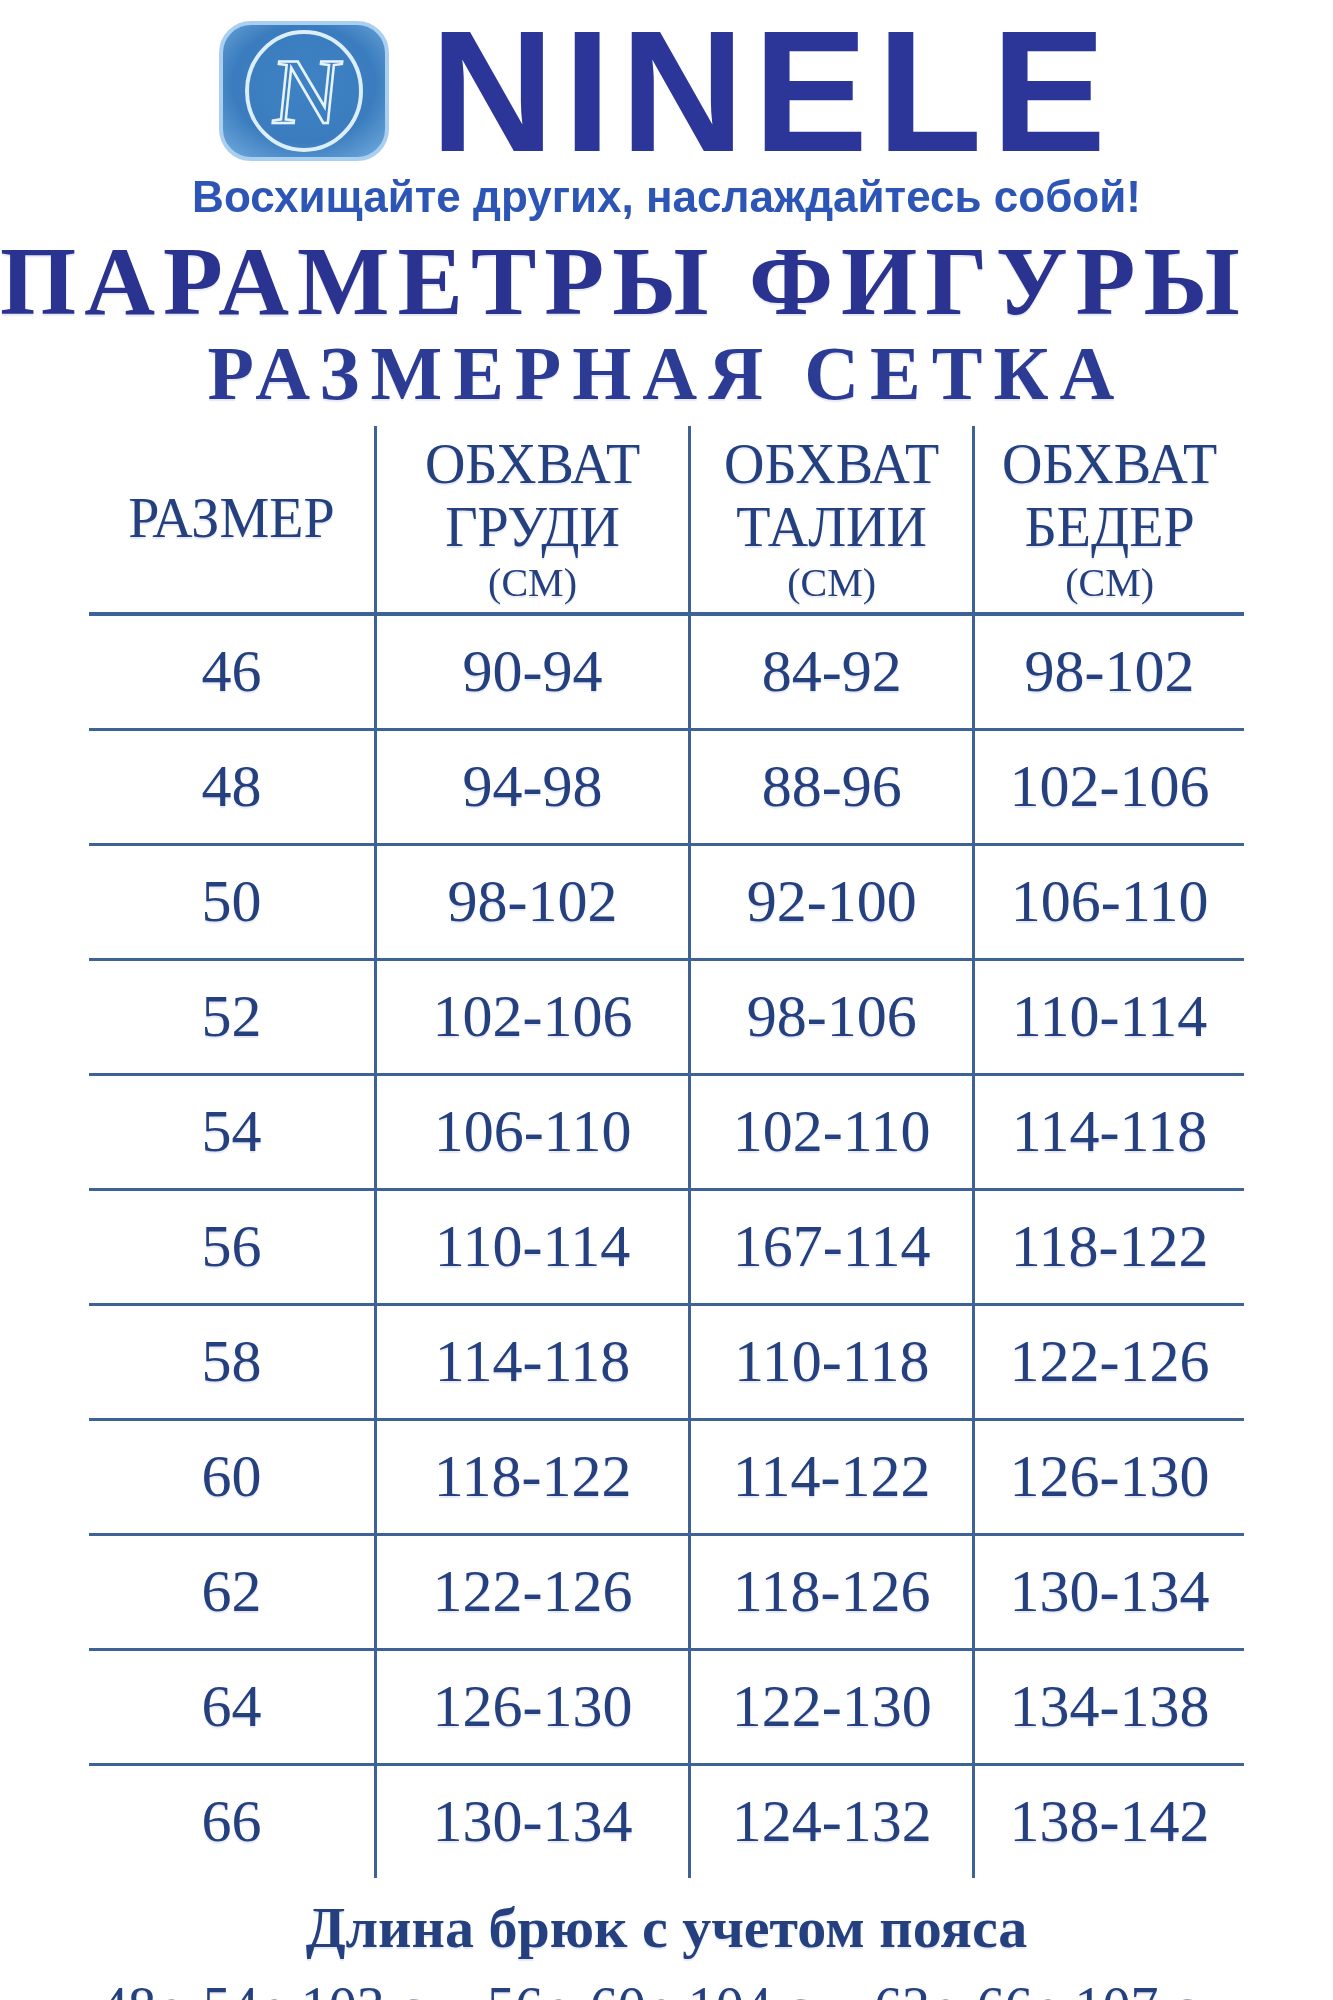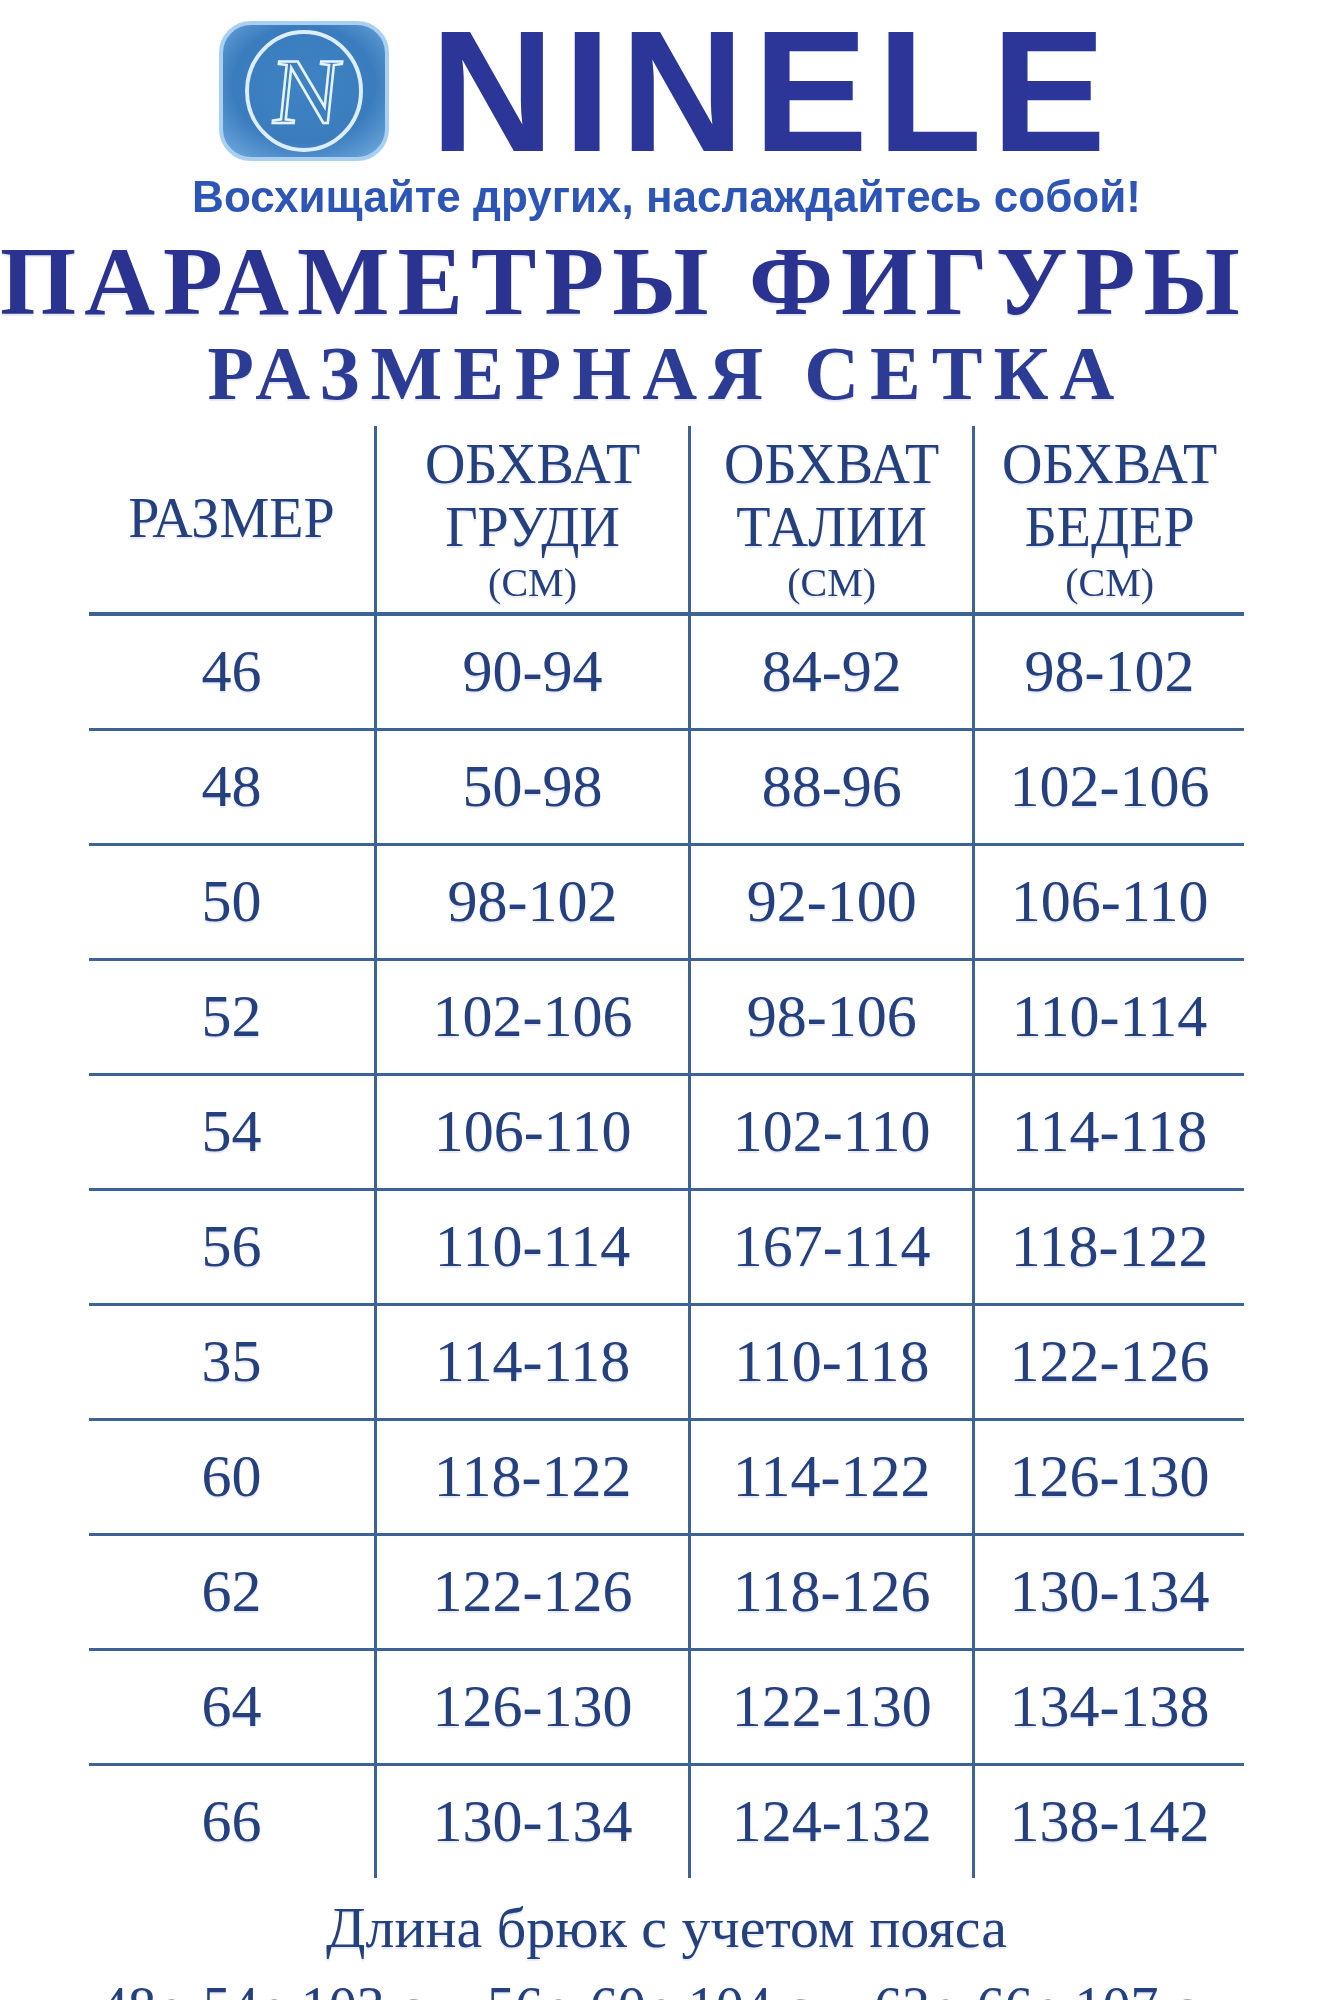--- a/index.html
+++ b/index.html
@@ -92,20 +92,21 @@
   .h-line { display:block; font-size:56px; line-height:1.12; }
   .h-unit { display:block; font-size:40px; line-height:1.1; margin-top:2px; }
   .size-table span:empty { display:none; }
 
   
   .footer-line1 {
     margin-top:16px;
     text-align:center;
     font-size:58px;
     color:var(--table-text,#24407f);
+    font-weight:bold;
   }
   .footer-line2 {
     margin-top:14px;
     text-align:center;
     font-size:56px;
     color:var(--table-text,#24407f);
   }
 </style>
 </head>
 <body>
@@ -169,21 +170,21 @@
     </thead>
     <tbody>
       <tr>
         <td>46</td>
         <td>90-94</td>
         <td>84-92</td>
         <td>98-102</td>
       </tr>
       <tr>
         <td>48</td>
-        <td>50-98</td>
+        <td>94-98</td>
         <td>88-96</td>
         <td>102-106</td>
       </tr>
       <tr>
         <td>50</td>
         <td>98-102</td>
         <td>92-100</td>
         <td>106-110</td>
       </tr>
       <tr>
@@ -198,21 +199,21 @@
         <td>102-110</td>
         <td>114-118</td>
       </tr>
       <tr>
         <td>56</td>
         <td>110-114</td>
         <td>167-114</td>
         <td>118-122</td>
       </tr>
       <tr>
-        <td>35</td>
+        <td>58</td>
         <td>114-118</td>
         <td>110-118</td>
         <td>122-126</td>
       </tr>
       <tr>
         <td>60</td>
         <td>118-122</td>
         <td>114-122</td>
         <td>126-130</td>
       </tr>

